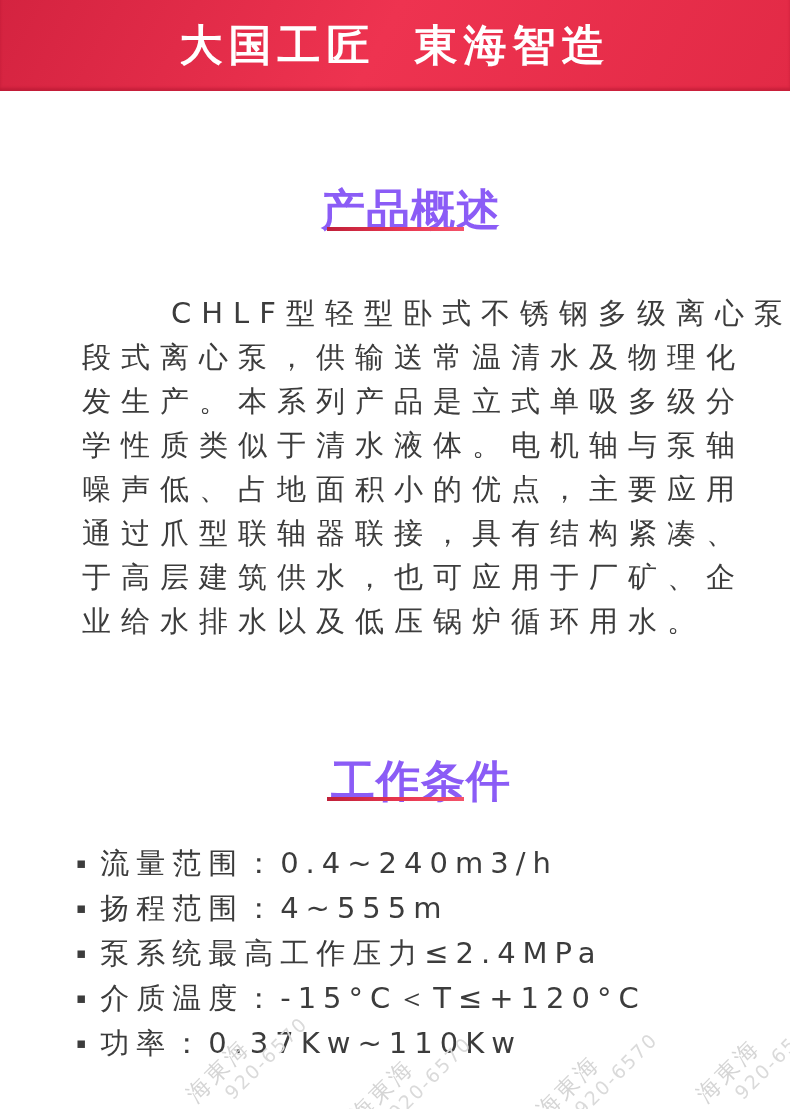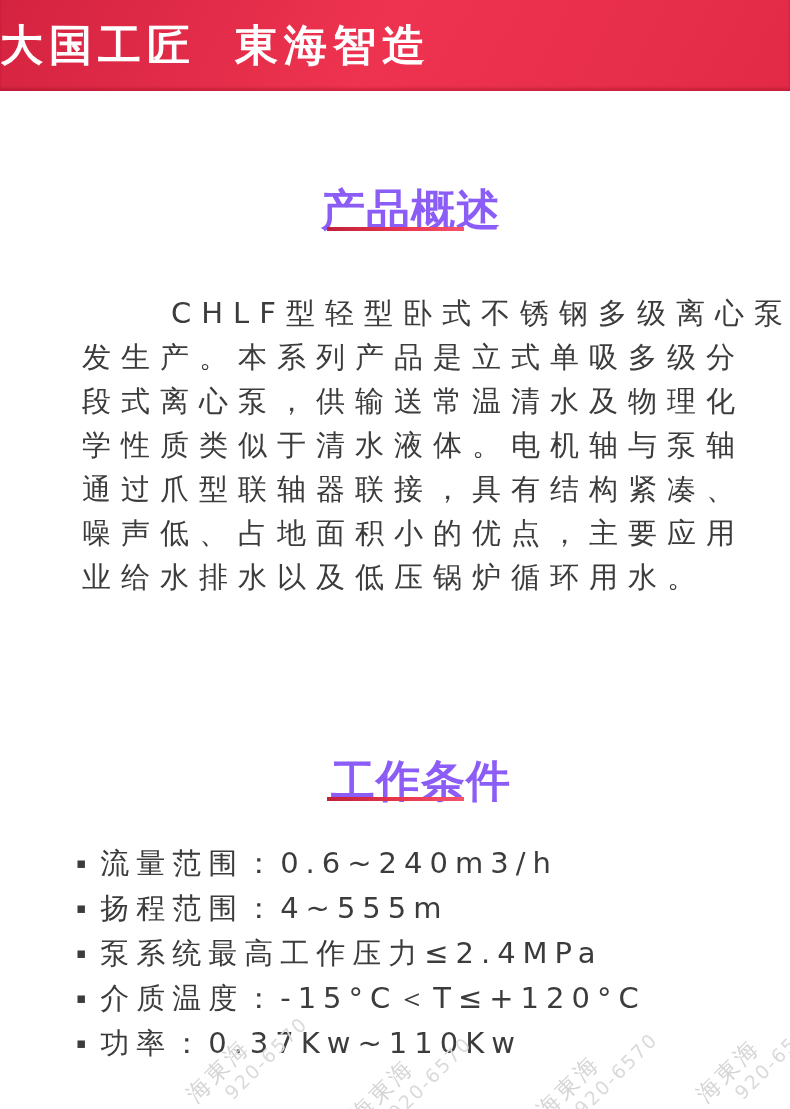--- a/index.html
+++ b/index.html
@@ -19,21 +19,21 @@
   
   .banner {
     position: absolute;
     top: 0; left: 0;
     width: 790px;
     height: 91px;
     background: linear-gradient(118deg, #d42340 0%, #ee3350 48%, #e22a46 100%);
     box-shadow: inset 0 -3px 3px rgba(150, 12, 34, 0.35);
     display: flex;
     align-items: center;
-    justify-content: flex-start;
+    justify-content: center;
   }
   .banner-title {
     margin: 0;
     color: #ffffff;
     font-size: 43px;
     font-weight: bold;
     letter-spacing: 6px;
     word-spacing: 18px;
     white-space: nowrap;
   }
@@ -137,35 +137,36 @@
 
   <header class="banner">
     <h1 class="banner-title">大国工匠 東海智造</h1>
   </header>
 
   <h2 class="sec-title overview">产品概述</h2>
   <div class="sec-underline overview"></div>
 
   <div class="overview-text">
     <div class="p-line indent">CHLF型轻型卧式不锈钢多级离心泵</div>
+    <div class="p-line">段式离心泵，供输送常温清水及物理化</div>
     <div class="p-line">发生产。本系列产品是立式单吸多级分</div>
-    <div class="p-line">段式离心泵，供输送常温清水及物理化</div>
     <div class="p-line">学性质类似于清水液体。电机轴与泵轴</div>
+    <div class="p-line">噪声低、占地面积小的优点，主要应用</div>
     <div class="p-line">通过爪型联轴器联接，具有结构紧凑、</div>
-    <div class="p-line">噪声低、占地面积小的优点，主要应用</div>
+    <div class="p-line">于高层建筑供水，也可应用于厂矿、企</div>
     <div class="p-line last">业给水排水以及低压锅炉循环用水。</div>
   </div>
 
   <h2 class="sec-title conditions">工作条件</h2>
   <div class="sec-underline conditions"></div>
 
   <div class="cond-list">
     <div class="cond-item">
       <span class="bullet">▪</span>
-      <span class="cond-text">流量范围：0.6~240m3/h</span>
+      <span class="cond-text">流量范围：0.4~240m3/h</span>
     </div>
     <div class="cond-item">
       <span class="bullet">▪</span>
       <span class="cond-text">扬程范围：4~555m</span>
     </div>
     <div class="cond-item">
       <span class="bullet">▪</span>
       <span class="cond-text">泵系统最高工作压力≤2.4MPa</span>
     </div>
     <div class="cond-item">

